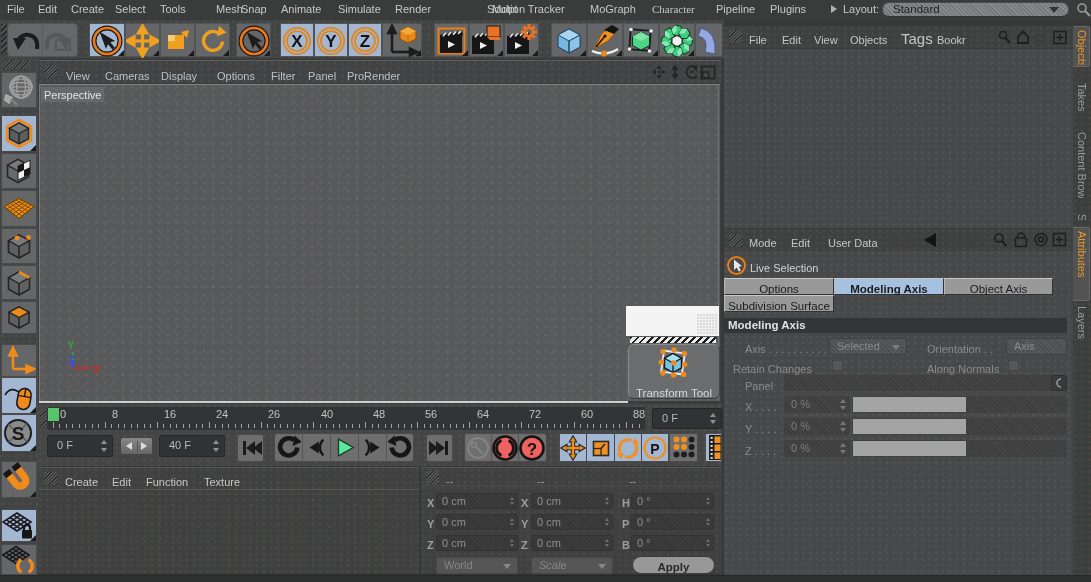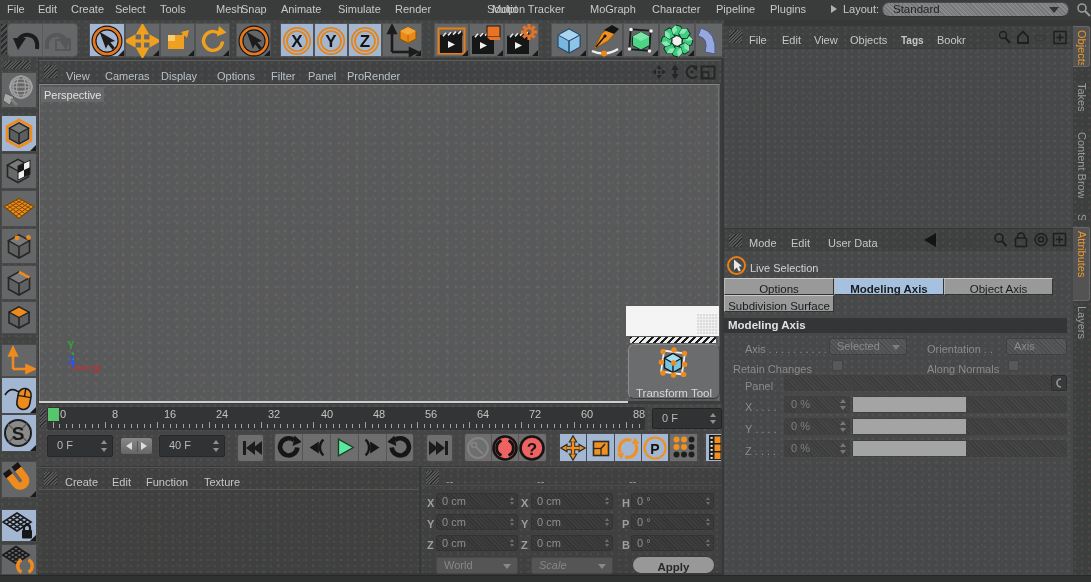--- a/index.html
+++ b/index.html
@@ -25,21 +25,21 @@
 <div class="abs menutext" style="left:115px;top:3px;">Select</div>
 <div class="abs menutext" style="left:160px;top:3px;">Tools</div>
 <div class="abs menutext" style="left:216px;top:3px;">Mesh</div>
 <div class="abs menutext" style="left:241px;top:3px;">Snap</div>
 <div class="abs menutext" style="left:281px;top:3px;">Animate</div>
 <div class="abs menutext" style="left:338px;top:3px;">Simulate</div>
 <div class="abs menutext" style="left:395px;top:3px;">Render</div>
 <div class="abs menutext" style="left:446px;top:3px;margin-left:41px;">Sculpt</div>
 <div class="abs menutext" style="left:492px;top:3px;">Motion Tracker</div>
 <div class="abs menutext" style="left:590px;top:3px;">MoGraph</div>
-<div class="abs menutext" style="left:652px;top:3px;">Character</div>
+<div class="abs menutext" style="left:652px;top:3px;font-family:Liberation Serif, serif;">Character</div>
 <div class="abs menutext" style="left:716px;top:3px;">Pipeline</div>
 <div class="abs menutext" style="left:770px;top:3px;">Plugins</div>
 <div class="abs" style="left:831px;top:5px;width:0;height:0;border-left:6px solid #b0b0b0;border-top:4.5px solid transparent;border-bottom:4.5px solid transparent;"></div>
 <div class="abs menutext" style="left:843px;top:3px;">Layout:</div>
 <div class="abs" style="left:882px;top:2px;width:187px;height:15px;background-color:#7d7e7f;background-image:repeating-linear-gradient(45deg,#8a8b8c 0 1px,#747576 1px 2px,#818283 2px 3px);border:1px solid #4a4a4a;border-bottom-color:#333;border-radius:7px;">
 <span style="position:absolute;left:10px;top:0px;color:#242424;font-size:11.5px;">Standard</span>
 <span style="position:absolute;right:9px;top:4px;width:0;height:0;border-top:6px solid #333;border-left:5px solid transparent;border-right:5px solid transparent;"></span>
     </div>
 <svg class="abs" style="left:1075px;top:2px;" width="17" height="16" viewBox="0 0 17 16">
       <circle cx="7" cy="6" r="4" fill="none" stroke="#9a9a9a" stroke-width="1.6"></circle>
@@ -527,21 +527,21 @@
     </svg>
 <div class="abs" style="left:628px;top:383px;width:92px;text-align:center;"><span style="color:#d6d6d6;font-size:11.5px;">Transform Tool</span></div>
 <div class="abs dots" style="left:38px;top:404px;width:684px;height:62px;background-color:#454545;"></div>
 <div class="abs handle" style="left:40px;top:409px;width:6px;height:18px;"></div>
 <div class="abs" style="left:47px;top:407px;width:598px;height:23px;background:#333435;border-radius:2px;overflow:hidden;">
       <div style="position:absolute;left:1px;top:1px;width:11px;height:13px;background:#57c56b;"></div>
       <div style="position:absolute;left:13px;top:1px;color:#c2c2c2;font-size:11px;">0</div>
       <div style="position:absolute;left:65px;top:1px;color:#c2c2c2;font-size:11px;">8</div>
       <div style="position:absolute;left:117px;top:1px;color:#c2c2c2;font-size:11px;">16</div>
       <div style="position:absolute;left:169px;top:1px;color:#c2c2c2;font-size:11px;">24</div>
-      <div style="position:absolute;left:221px;top:1px;color:#c2c2c2;font-size:11px;">32</div>
+      <div style="position:absolute;left:221px;top:1px;color:#c2c2c2;font-size:11px;">26</div>
       <div style="position:absolute;left:274px;top:1px;color:#c2c2c2;font-size:11px;">40</div>
       <div style="position:absolute;left:326px;top:1px;color:#c2c2c2;font-size:11px;">48</div>
       <div style="position:absolute;left:378px;top:1px;color:#c2c2c2;font-size:11px;">56</div>
       <div style="position:absolute;left:430px;top:1px;color:#c2c2c2;font-size:11px;">64</div>
       <div style="position:absolute;left:482px;top:1px;color:#c2c2c2;font-size:11px;">72</div>
       <div style="position:absolute;left:534px;top:1px;color:#c2c2c2;font-size:11px;">60</div>
       <div style="position:absolute;left:586px;top:1px;color:#c2c2c2;font-size:11px;">88</div>
       <div style="position:absolute;left:5.5px;bottom:2px;width:1px;height:6px;background:#a2a2a2;"></div>
       <div style="position:absolute;left:12.0px;bottom:2px;width:1px;height:4px;background:#a2a2a2;"></div>
       <div style="position:absolute;left:18.5px;bottom:2px;width:1px;height:4px;background:#a2a2a2;"></div>
@@ -848,21 +848,21 @@
 <div class="abs" style="left:632px;top:556px;width:83px;height:18px;background:#989898;border-radius:9px;border:1px solid #3a3a3a;text-align:center;">
 <span style="color:#282828;font-size:11.5px;font-weight:bold;line-height:16px;">Apply</span></div>
 <div class="abs" style="left:0;top:575px;width:1091px;height:7px;background:#303131;border-top:1px solid #272727;"></div>
 <div class="abs" style="left:724px;top:26px;width:349px;height:201px;background:#474849;"></div>
 <div class="abs dots" style="left:724px;top:26px;width:349px;height:22px;background-color:#3f4040;"></div>
 <div class="abs handle" style="left:729px;top:30px;width:13px;height:13px;"></div>
 <div class="abs" style="left:749px;top:30px;"><span style="color:#c6c6c6;font-size:11px;">File</span></div>
 <div class="abs" style="left:782px;top:30px;"><span style="color:#c6c6c6;font-size:11px;">Edit</span></div>
 <div class="abs" style="left:814px;top:30px;"><span style="color:#c6c6c6;font-size:11px;">View</span></div>
 <div class="abs" style="left:850px;top:30px;"><span style="color:#c6c6c6;font-size:11px;">Objects</span></div>
-<div class="abs" style="left:901px;top:30px;"><span style="color:#c6c6c6;font-size:10px;font-weight:bold;">Tags</span></div>
+<div class="abs" style="left:901px;top:30px;"><span style="color:#c6c6c6;font-size:15px;">Tags</span></div>
 <div class="abs" style="left:937px;top:30px;"><span style="color:#c6c6c6;font-size:11px;">Bookr</span></div>
 <svg class="abs" style="left:997px;top:30px;" width="72" height="15" viewBox="0 0 72 15">
 <circle cx="6" cy="5" r="3.5" fill="none" stroke="#1e1e1e" stroke-width="1.5"></circle>
       <line x1="8.5" y1="8" x2="13" y2="13" stroke="#1e1e1e" stroke-width="2"></line>
 <path d="M 21 13 L 21 6.5 L 26 1.5 L 31 6.5 L 31 13 Z" fill="none" stroke="#1e1e1e" stroke-width="1.8"></path>
 <ellipse cx="43" cy="8" rx="5" ry="3" fill="none" stroke="#3a3a3a" stroke-width="1.5"></ellipse>
 <rect x="57" y="1.5" width="12" height="12" fill="none" stroke="#1e1e1e" stroke-width="1.5"></rect>
       <line x1="63" y1="4" x2="63" y2="11" stroke="#1e1e1e" stroke-width="1.5"></line>
       <line x1="59.5" y1="7.5" x2="66.5" y2="7.5" stroke="#1e1e1e" stroke-width="1.5"></line>
 </svg>

